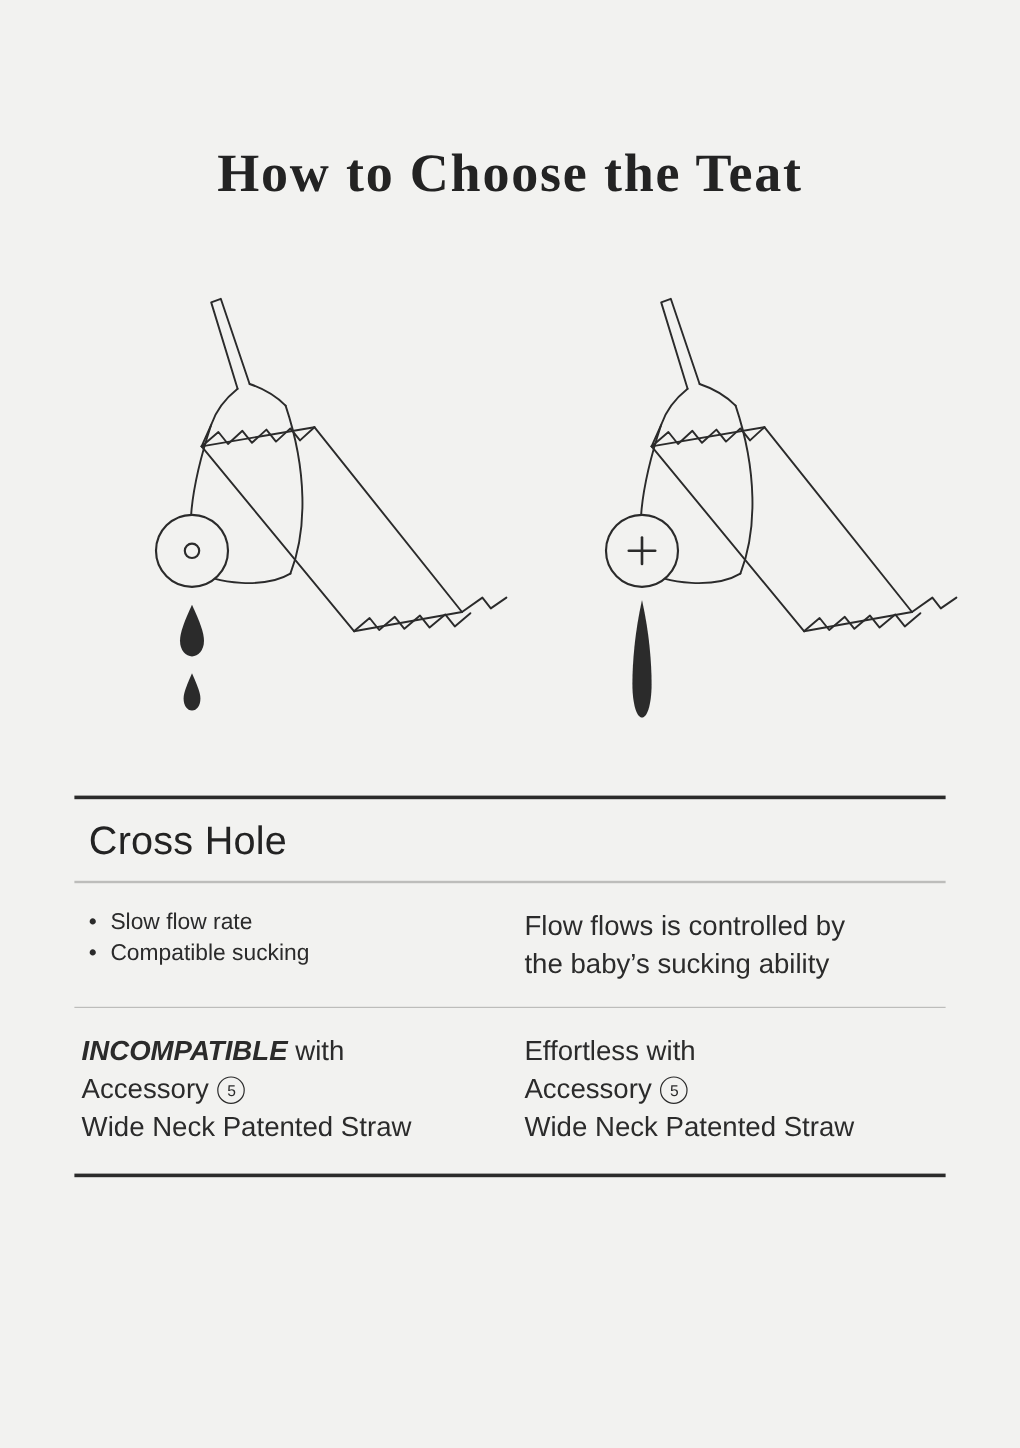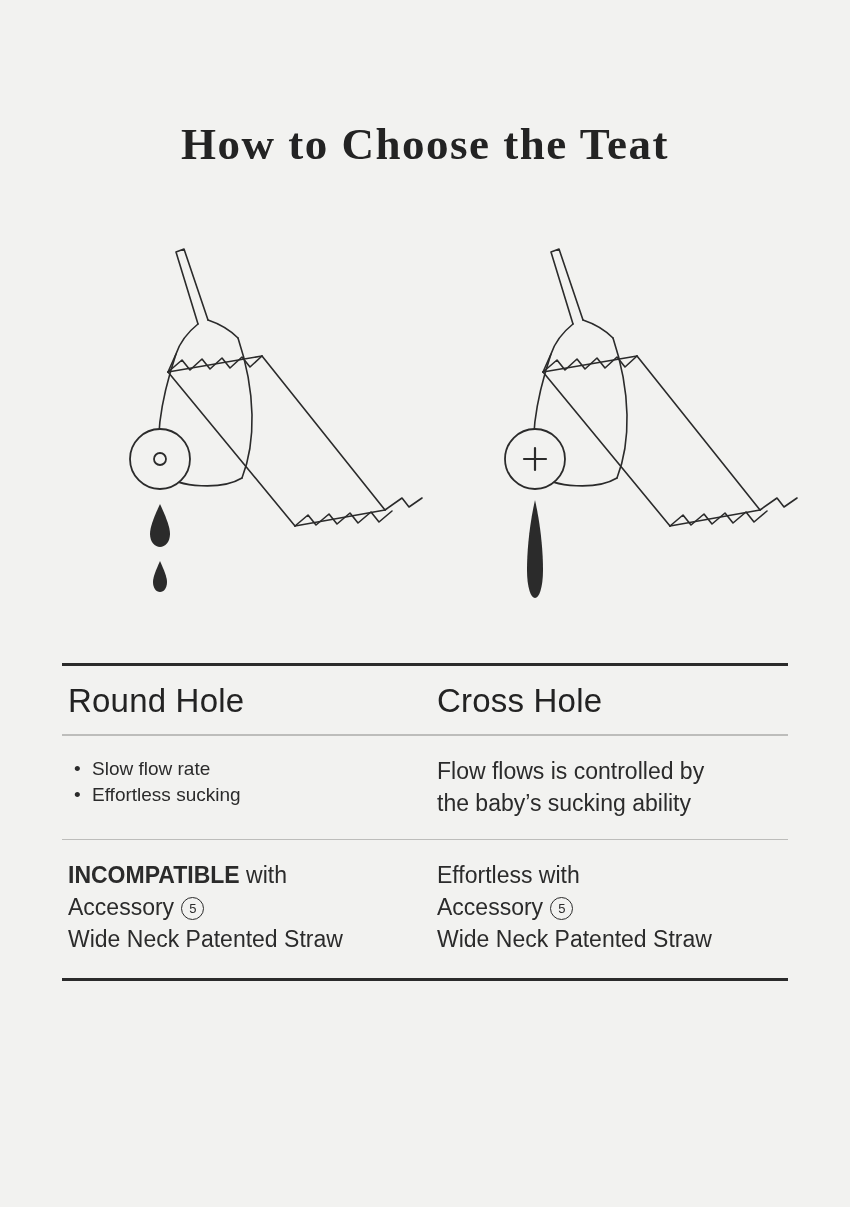--- a/index.html
+++ b/index.html
@@ -97,20 +97,21 @@
     list-style: none;
   }
   .bullets li::before {
     content: "\2022";
     display: inline-block;
     width: 18px;
     margin-left: 6px;
   }
   .strong {
     font-weight: 700;
+    font-style: italic;
   }
   .badge {
     display: inline-flex;
     align-items: center;
     justify-content: center;
     width: 21px;
     height: 21px;
     border: 1.4px solid #2b2b2b;
     border-radius: 50%;
     font-size: 13px;
@@ -192,38 +193,35 @@
       </svg>
     </div>
 
   </div>
 
   <div class="table">
 
     <div class="rule-thick"></div>
 
     <div class="row head-row">
-      <div class="cell left">
-        <div class="col-head">Round Hole</div>
-      </div>
       <div class="cell right">
         <div class="col-head">Cross Hole</div>
       </div>
     </div>
 
     <div class="rule-thin"></div>
 
 
     <div class="rule-thin"></div>
 
     <div class="row body-row">
       <div class="cell left">
         <ul class="bullets">
           <li>Slow flow rate</li>
-          <li>Effortless sucking</li>
+          <li>Compatible sucking</li>
         </ul>
       </div>
       <div class="cell right">
         <div class="body-text" style="white-space:pre-line">Flow flows is controlled by
 the baby’s sucking ability</div>
       </div>
     </div>
 
     <div class="rule-thin"></div>
 

